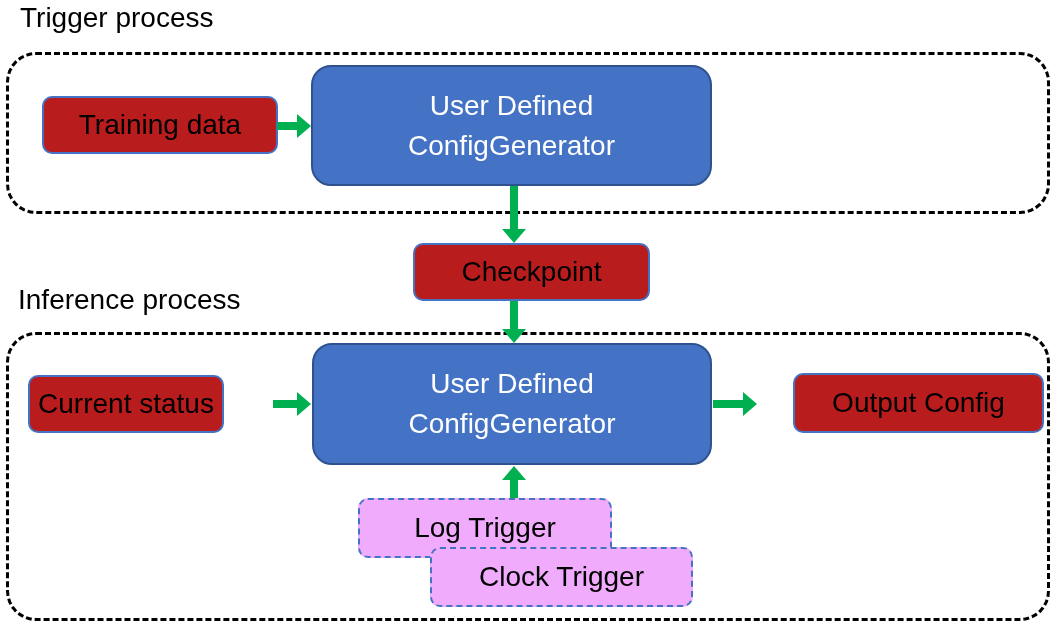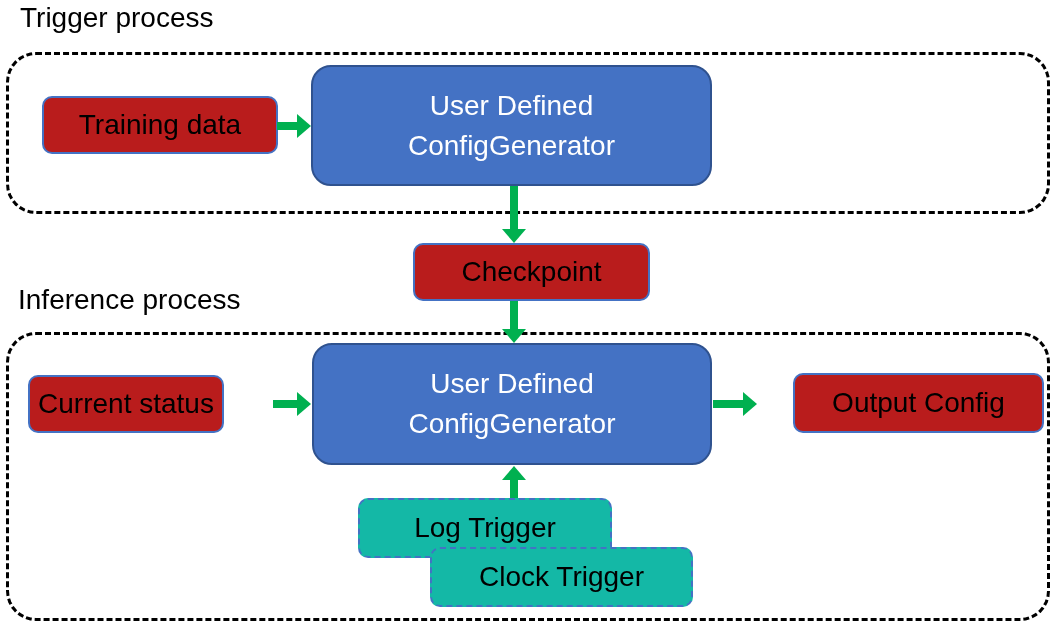--- a/index.html
+++ b/index.html
@@ -38,21 +38,21 @@
     display: flex;
     align-items: center;
     justify-content: center;
     font-size: 28px;
     color: #000000;
     white-space: nowrap;
   }
 
   .trigger-box {
     box-sizing: border-box;
-    background: #14b8a6;
+    background: #f0abfc;
     border: 2px dashed var(--box_border, #4472C4);
     border-radius: 10px;
     display: flex;
     align-items: center;
     justify-content: center;
     font-size: 28px;
     color: #000000;
     white-space: nowrap;
   }
 

